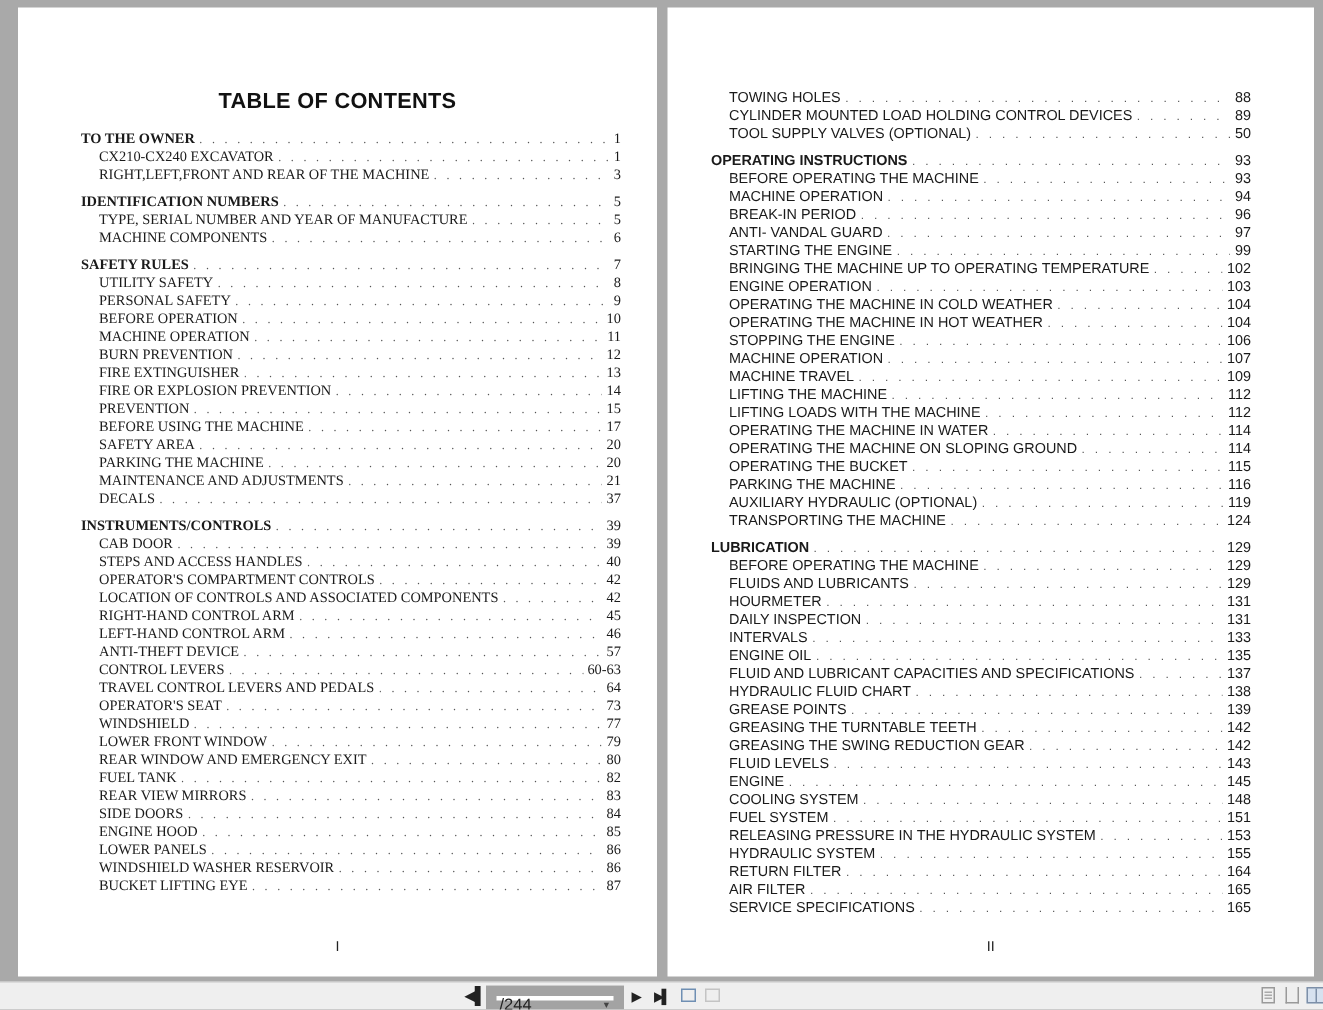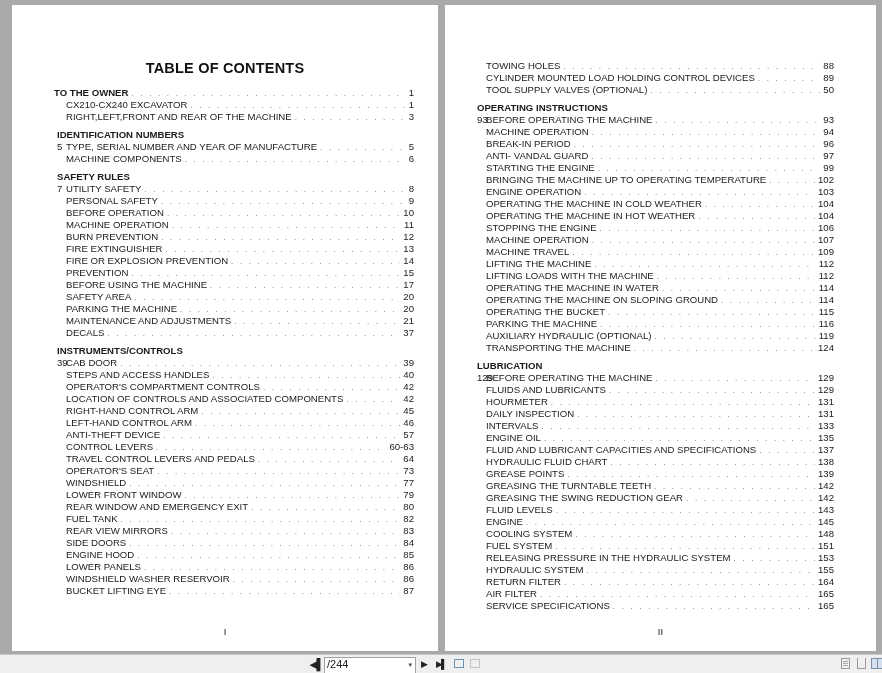--- a/index.html
+++ b/index.html
@@ -12,26 +12,26 @@
   .page {
     position:absolute; top:5px; height:646px; background:#ffffff;
   }
   .page.left { left:12px; width:426px; }
   .page.right { left:445px; width:431px; }
   .toc-title {
     position:absolute; left:0; right:0; top:55px; text-align:center;
     font-size:14.5px; font-weight:bold; color:#111; letter-spacing:0.2px;
   }
   .toc { position:absolute; font-size:9.6px; color:#1a1a1a; }
-  .page.left .toc { left:42px; width:360px; top:82px; }
+  .page.left .toc { left:42px; width:360px; top:82px;font-family:Liberation Serif, serif; }
   .page.right .toc { left:29px; width:360px; top:55px; }
   .row { display:flex; align-items:baseline; height:12px; line-height:12px; white-space:nowrap; }
   .row.sec { font-weight:bold; }
   .row.sub { padding-left:12px; }
-  .row.gap { margin-top:6px;flex-direction:column; }
+  .row.gap { margin-top:6px; }
   .row .label { flex:0 0 auto; }
   .row .dots {
     flex:1 1 auto; overflow:hidden; margin:0 3px; color:#555;
     letter-spacing:2.2px; font-weight:normal; font-size:8px;
   }
   .row .dots::before {
     content:". . . . . . . . . . . . . . . . . . . . . . . . . . . . . . . . . . . . . . . . . . . . . . . . . . . . . . . . . . . . . . . . . . . . . . . . . . . . . . . . . . . . . . . . . . . . . . . . . . . . . . . . . . . . . . . . . . . . . . . . . .";
   }
   .row .pg { flex:0 0 auto; font-weight:normal; text-align:right; }
   .page-num {
@@ -41,21 +41,21 @@
   .toolbar {
     position:absolute; left:0; top:654px; width:882px; height:19px;
     background:#efefef; border-top:1px solid #c8c8c8;
   }
   .tb-btn {
     position:absolute; top:2px; height:14px; font-size:11px; color:#222;
     line-height:14px; text-align:center;
   }
   .page-field {
     position:absolute; left:324px; top:2px; width:92px; height:17px;
-    background:#fff; border:1px solid #a3a3a3; font-size:11px; line-height:13px;
+    background:#fff; border:7px solid #a3a3a3; font-size:11px; line-height:13px;
     color:#222; box-sizing:border-box; padding-left:2px;
   }
   .page-field .dd { position:absolute; right:3px; top:0; font-size:7px; color:#444; }
   .view-icon {
     position:absolute; top:3px; width:9px; height:11px; border:1px solid #9a9a9a; box-sizing:border-box;
   }
   .view-icon.single::after { content:""; position:absolute; left:1px; right:1px; top:2px; height:1px; background:#aaa; box-shadow:0 2px 0 #aaa, 0 4px 0 #aaa; }
   .view-icon.cont { border-top:none; }
   .view-icon.two { width:12px; background:#d6e1ef; border-color:#7d8fa8; }
   .view-icon.two::after { content:""; position:absolute; left:5px; top:0; bottom:0; width:1px; background:#7d8fa8; }

